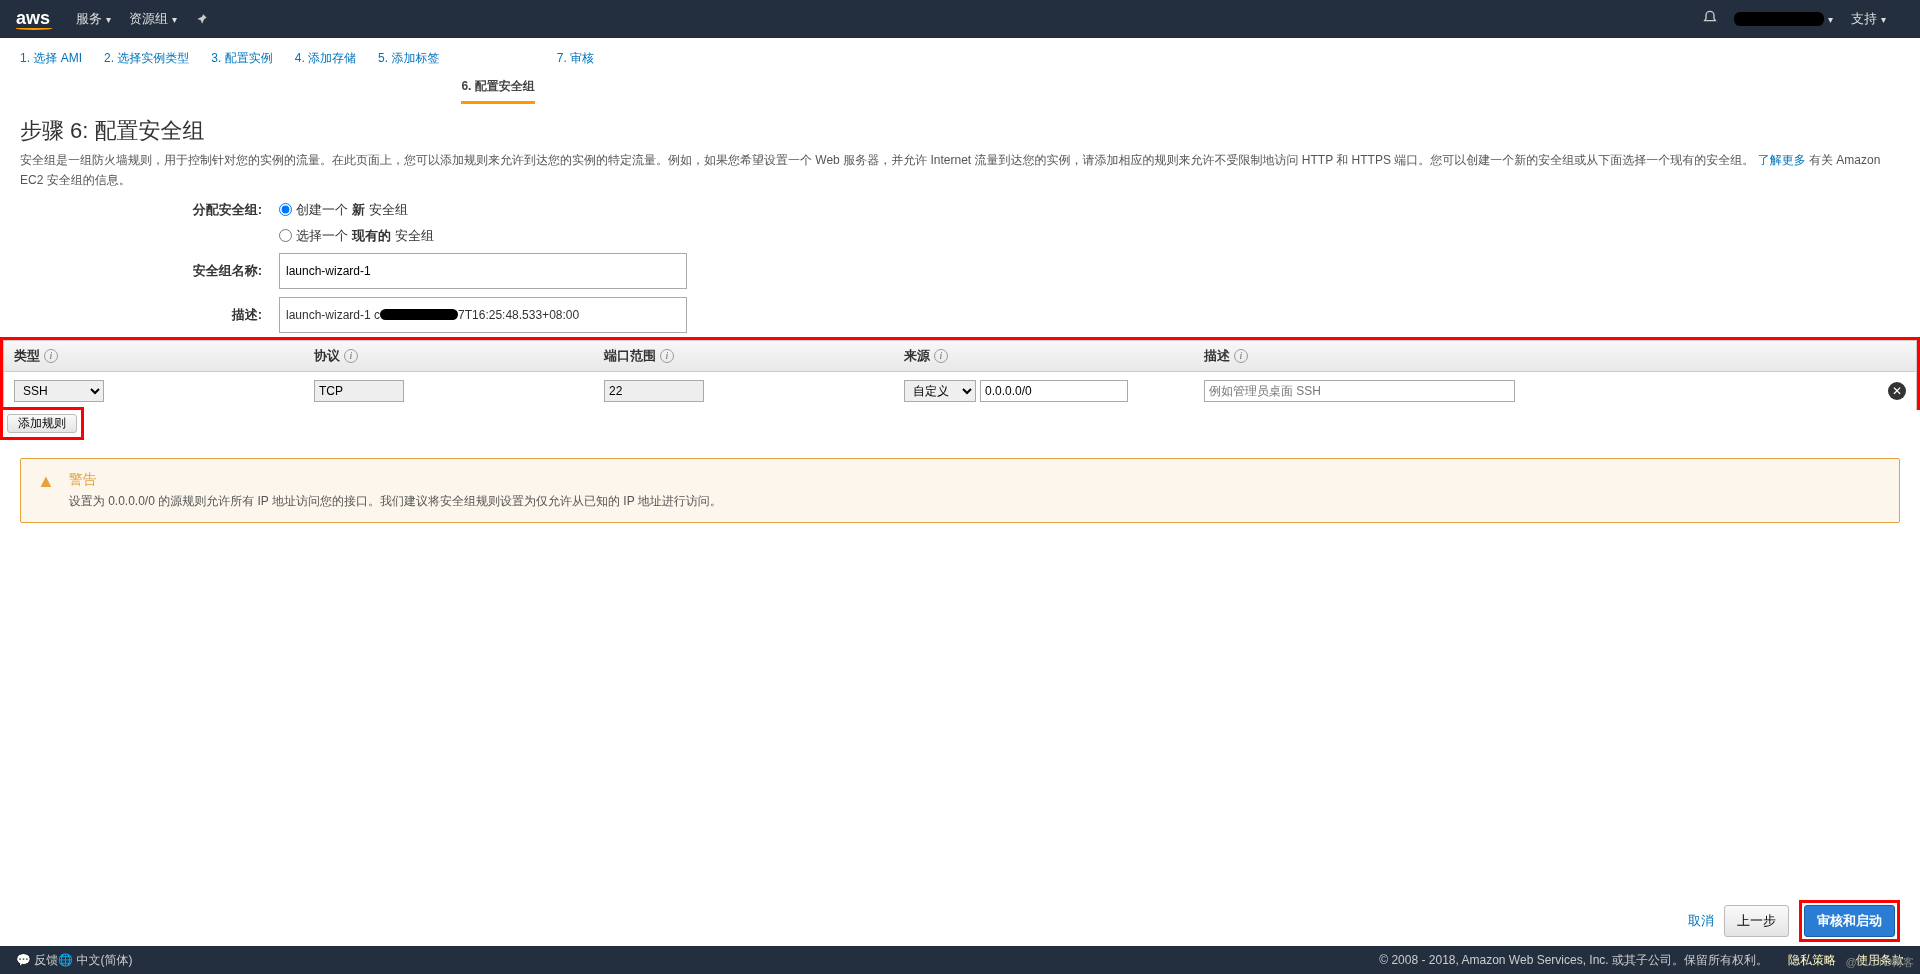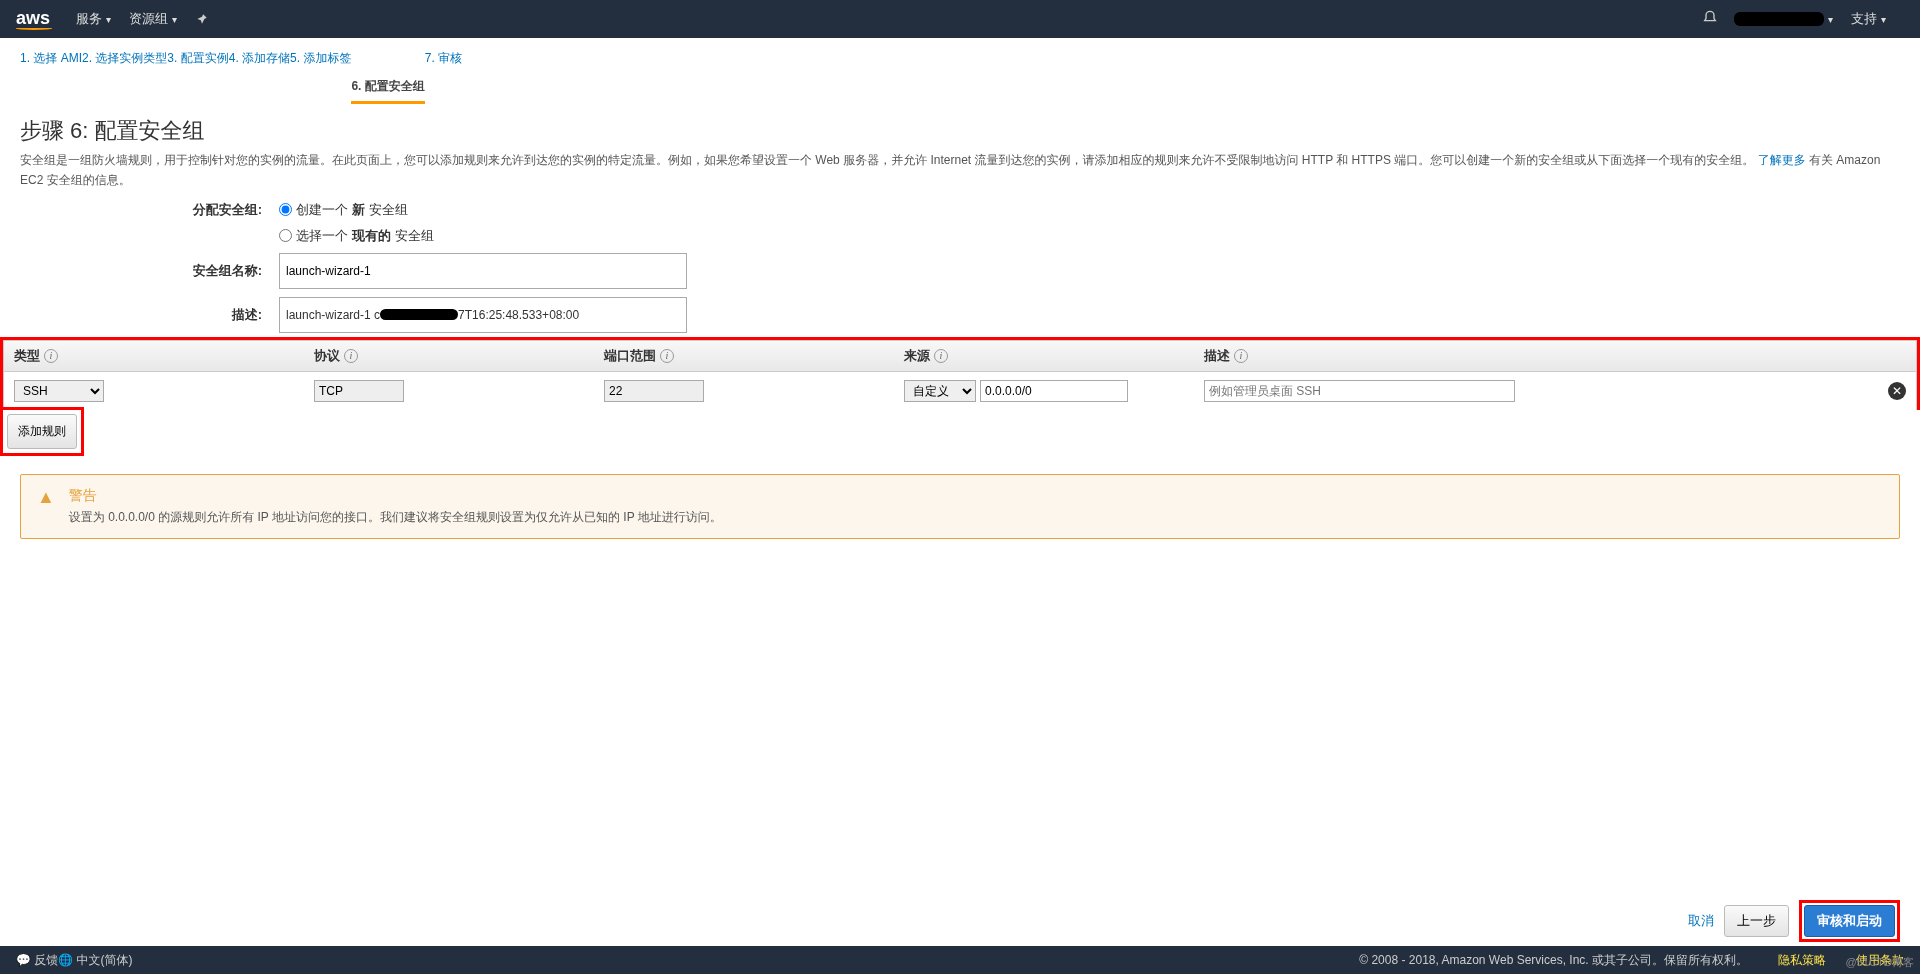--- a/index.html
+++ b/index.html
@@ -7,21 +7,21 @@
 
 .topbar { background: #232f3e; height: 38px; display: flex; align-items: center; padding: 0 16px; color: #fff; }
 .aws-logo { font-size: 18px; font-weight: bold; color: #fff; margin-right: 24px; }
 .aws-logo .arc { display: block; height: 3px; width: 36px; border-bottom: 2px solid #ff9900; border-radius: 0 0 50% 50%; margin-top: -2px; }
 .top-menu { color: #ddd; font-size: 13px; margin-right: 18px; cursor: pointer; display: inline-flex; align-items: center; gap: 4px; }
 .top-spacer { flex: 1; }
 .top-icon { margin-right: 16px; cursor: pointer; }
 .chevron { font-size: 10px; }
 .pin-icon svg { fill: #ccc; }
 
-.wizard-tabs { display: flex; padding: 12px 20px 6px 20px; font-size: 12px; }
+.wizard-tabs { display: flex; gap: 22px; padding: 12px 20px 6px 20px; font-size: 12px; }
 .wizard-tab { color: #0073bb; cursor: pointer; padding-bottom: 6px; }
 .wizard-tab.active { color: #444; font-weight: bold; border-bottom: 3px solid #ff9900; margin-top: 28px; }
 
 .content { padding: 6px 20px 0 20px; }
 h1 { font-size: 22px; font-weight: 400; color: #333; margin-bottom: 4px; }
 .desc { font-size: 12px; color: #555; line-height: 1.7; margin-bottom: 4px; }
 .learn-more { color: #0073bb; text-decoration: none; }
 
 .form-block { margin-top: 10px; }
 .form-row { display: flex; align-items: center; margin-bottom: 8px; gap: 7px; }
@@ -45,37 +45,37 @@
 .rules-body select, .rules-body input { height: 22px; font-size: 12px; border: 1px solid #aaa; padding: 0 4px; }
 .sel-type { width: 90px; }
 .ro-input { background: #eee; width: 90px; }
 .port-input { width: 100px; background: #eee; }
 .sel-src { width: 72px; }
 .cidr-input { width: 148px; margin-left: 4px; }
 .desc-input { width: 311px; }
 .remove-btn { cursor: pointer; width: 18px; height: 18px; background: #333; color: #fff; border-radius: 50%; display: flex; align-items: center; justify-content: center; font-size: 12px; margin-left: auto; }
 
 .add-rule-wrap { border: 3px solid #ff0000; display: inline-block; padding: 4px; margin-top: -3px; }
-.add-rule-btn { background: linear-gradient(#fafafa,#e4e4e4); border: 1px solid #bbb; border-radius: 3px; padding: 8px 10px; font-size: 12px; cursor: pointer; }
+.add-rule-btn { background: linear-gradient(#fafafa,#e4e4e4); border: 1px solid #bbb; border-radius: 3px; padding: 0 10px; font-size: 12px; cursor: pointer; }
 
 .warning-box { margin: 18px 20px 0 20px; border: 1px solid #e6a23c; background: #fdf6ec; padding: 12px 16px; display: flex; gap: 14px; align-items: flex-start; border-radius: 2px; }
 .warn-icon { color: #e6a23c; font-size: 18px; }
 .warn-title { color: #e6a23c; font-size: 14px; margin-bottom: 4px; }
 .warn-text { font-size: 12px; color: #555; }
 
 .footer-actions { position: fixed; bottom: 32px; right: 20px; display: flex; align-items: center; gap: 10px; }
 .btn-cancel { color: #0073bb; cursor: pointer; font-size: 13px; background: none; border: none; }
 .btn-prev { background: linear-gradient(#fafafa,#e4e4e4); border: 1px solid #bbb; border-radius: 3px; padding: 6px 12px; font-size: 13px; cursor: pointer; }
 .review-wrap { border: 3px solid #ff0000; padding: 2px; }
 .btn-review { background: #2b7dd4; color: #fff; border: 1px solid #1b5fa8; border-radius: 3px; padding: 6px 12px; font-size: 13px; font-weight: bold; cursor: pointer; }
 
 .bottombar { position: fixed; bottom: 0; left: 0; right: 0; height: 28px; background: #232f3e; color: #ccc; display: flex; align-items: center; padding: 0 16px; font-size: 12px; }
 .bottombar .left { display: flex; gap: 0; align-items: center; }
-.bottombar .right { margin-left: auto; display: flex; gap: 14px; }
-.bottombar a { color: #fde047; text-decoration: none; padding-left: 16px; }
+.bottombar .right { margin-left: auto; display: flex; gap: 4px; }
+.bottombar a { color: #fef9c3; text-decoration: none; padding-left: 16px; }
 .watermark { position: fixed; bottom: 4px; right: 6px; font-size: 11px; color: #888; z-index: 10; }
 
 .redact { background: #000; display: inline-block; height: 14px; width: 90px; border-radius: 6px; }
 </style>
 </head>
 <body>
 
 
 
 

